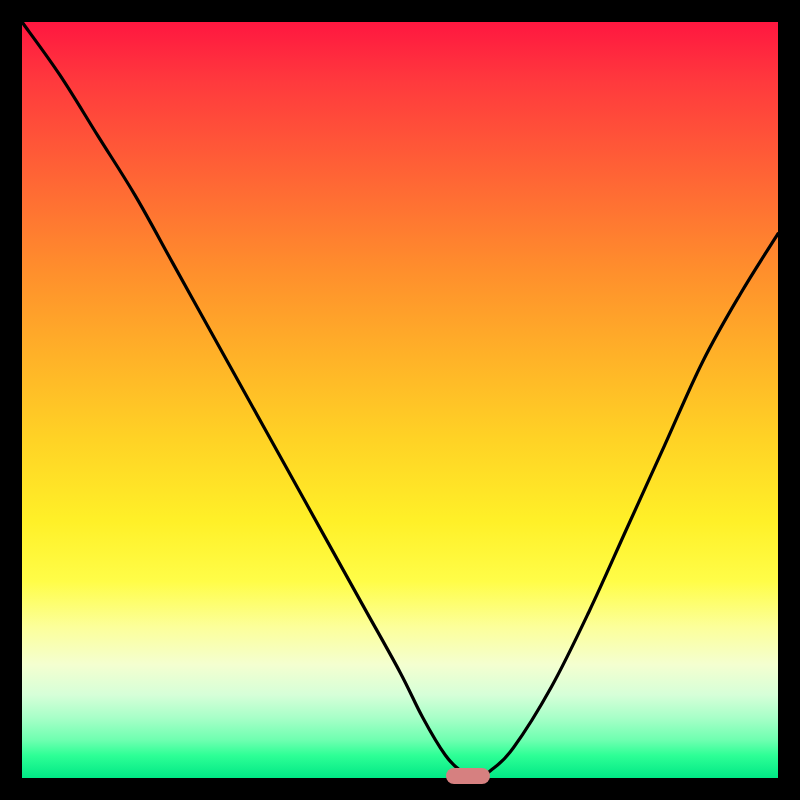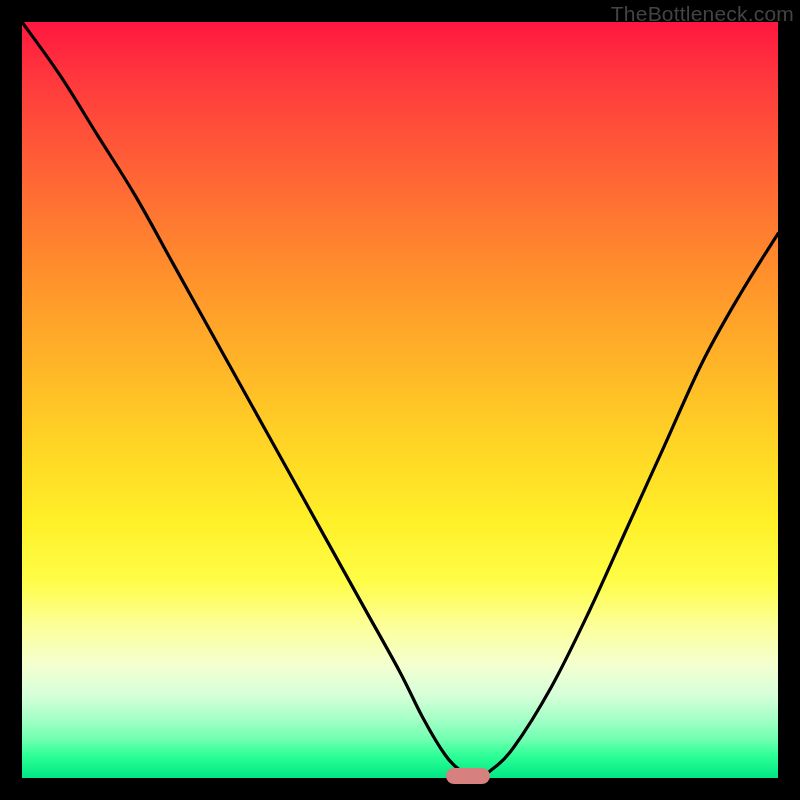--- a/index.html
+++ b/index.html
@@ -76,14 +76,13 @@
 <div class="frame">
 
   <div class="plot-area"></div>
 
   <svg class="curve" viewBox="0 0 756 756" preserveAspectRatio="none">
     <path id="curve-path" fill="none" stroke="#000" stroke-width="3.2" stroke-linecap="round" d="M 0.0 0.0 C 6.8 9.5, 24.2 32.5, 37.8 52.9 C 51.4 73.3, 62.0 91.6, 75.6 113.4 C 89.2 135.2, 99.8 150.7, 113.4 173.9 C 127.0 197.0, 137.6 217.4, 151.2 241.9 C 164.8 266.4, 175.4 285.5, 189.0 310.0 C 202.6 334.5, 213.2 353.5, 226.8 378.0 C 240.4 402.5, 251.0 421.5, 264.6 446.0 C 278.2 470.5, 288.8 489.6, 302.4 514.1 C 316.0 538.6, 326.6 557.6, 340.2 582.1 C 353.8 606.6, 367.1 629.7, 378.0 650.2 C 388.9 670.6, 392.5 680.6, 400.7 695.5 C 408.8 710.5, 416.6 723.8, 423.4 733.3 C 430.2 742.8, 433.0 744.4, 438.5 748.4 C 443.9 752.5, 448.2 756.0, 453.6 756.0 C 459.0 756.0, 461.9 753.9, 468.7 748.4 C 475.5 743.0, 480.5 740.7, 491.4 725.8 C 502.3 710.8, 515.6 689.8, 529.2 665.3 C 542.8 640.8, 553.4 618.3, 567.0 589.7 C 580.6 561.1, 591.2 536.5, 604.8 506.5 C 618.4 476.6, 629.0 453.3, 642.6 423.4 C 656.2 393.4, 666.8 367.4, 680.4 340.2 C 694.0 313.0, 704.6 295.3, 718.2 272.2 C 731.8 249.0, 749.2 222.6, 756.0 211.7"></path>
   </svg>
 
   <div id="marker" class="marker" style="left: 446.04px; top: 768px;"></div>
 
-  <div class="watermark">TheBottleneck.com</div>
 </div>
 
 </body></html>

